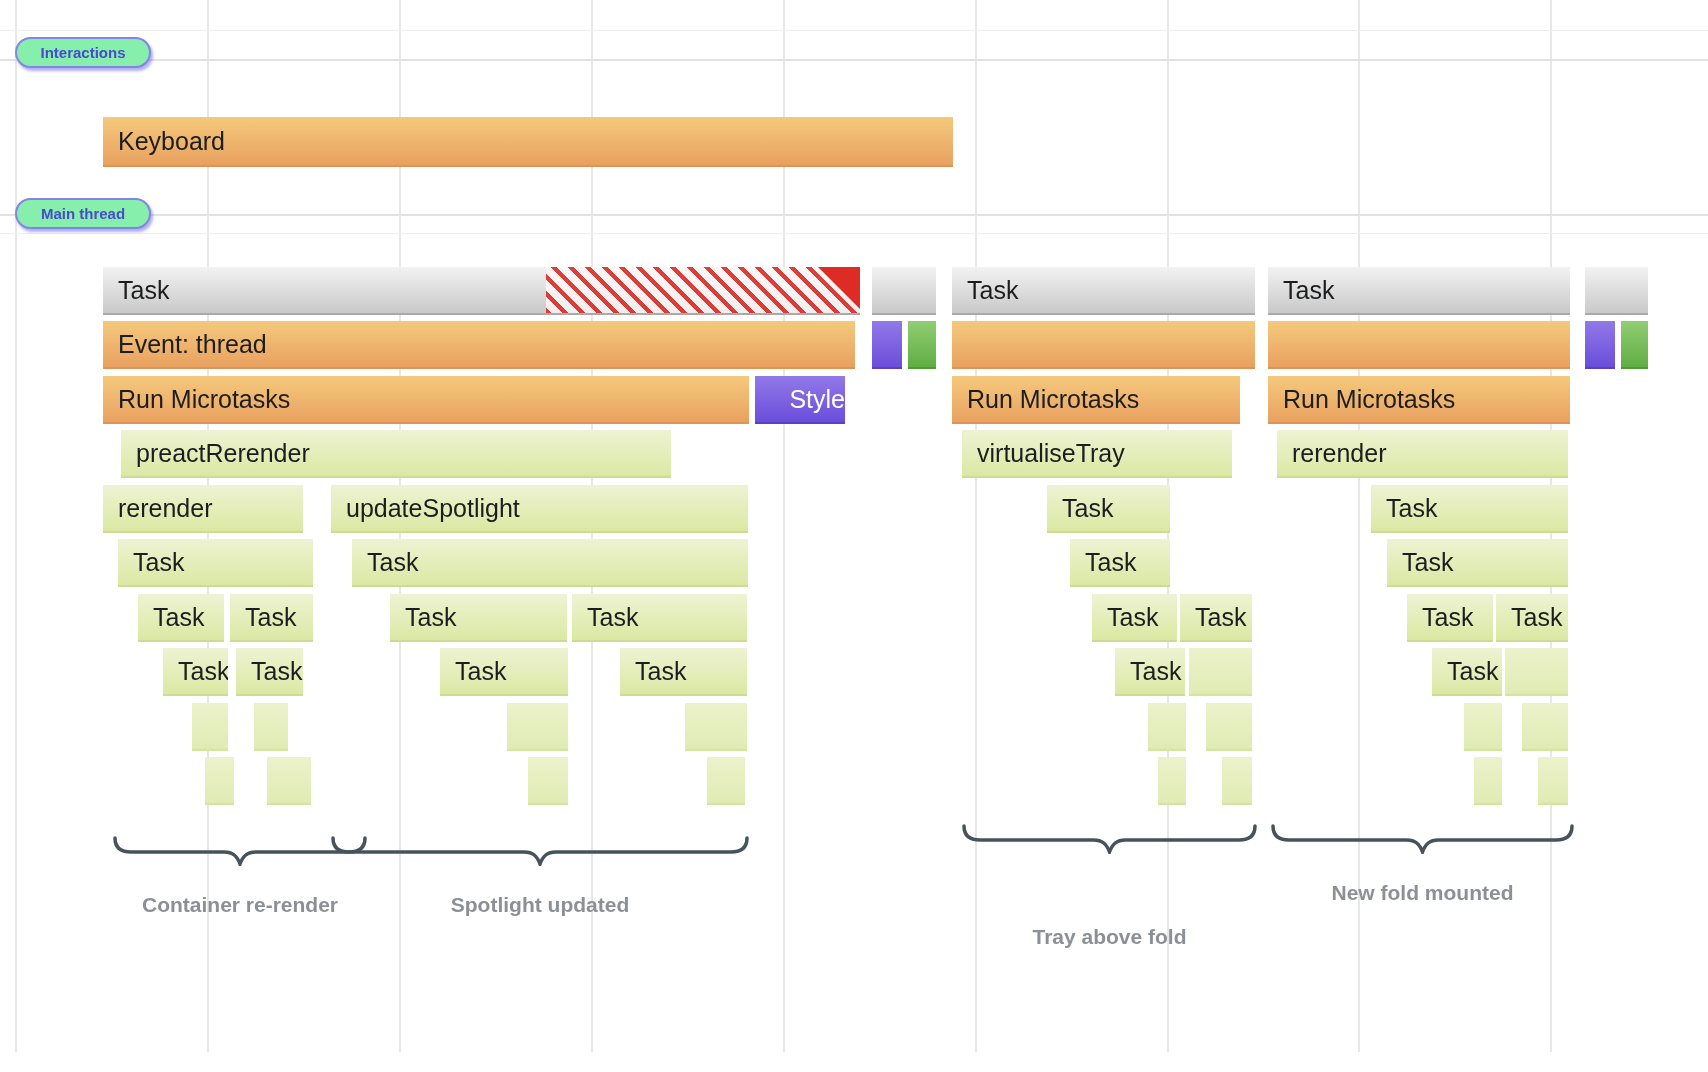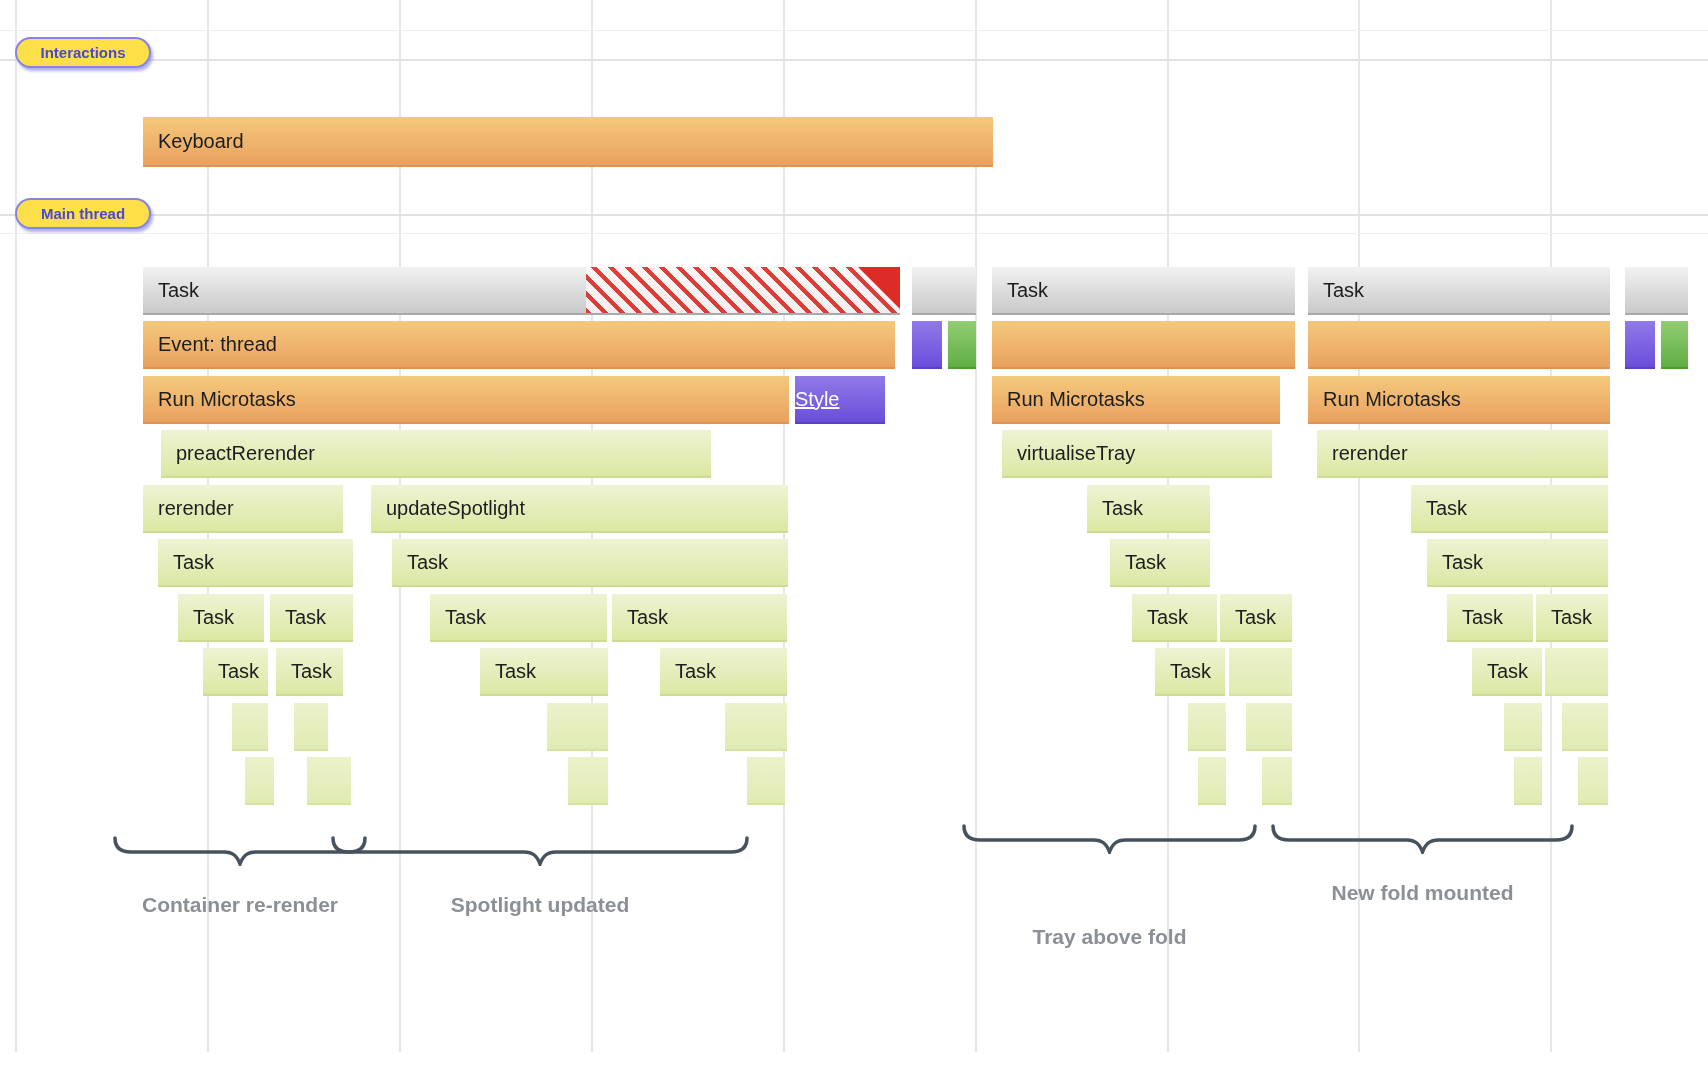--- a/index.html
+++ b/index.html
@@ -5,37 +5,37 @@
   html,body{margin:0;padding:0;background:#fff;}
   #stage{
     position:relative;width:1708px;height:1072px;background:#ffffff;overflow:hidden;
     font-family:"Liberation Sans", sans-serif;
   }
   .vline{position:absolute;top:0;width:2px;background:#e7e7e7;}
   .hline{position:absolute;left:0;width:1708px;height:2px;background:#e2e2e2;}
   .hline.faint{height:1px;background:#eeeeee;}
   .pill{
     position:absolute;width:136px;height:31px;border-radius:16px;
-    background:#fde047;border:2px solid #8583e6;
+    background:#86efac;border:2px solid #8583e6;
     box-shadow:2px 3px 3px rgba(110,110,225,.55);
     display:flex;align-items:center;justify-content:center;
     color:#4a49cf;font-size:15px;font-weight:bold;box-sizing:border-box;
   }
   .bar{
     position:absolute;height:48px;box-sizing:border-box;
-    font-size:20px;color:#1c1d1f;white-space:nowrap;overflow:hidden;
-    display:flex;align-items:center;margin-left:40px;
+    font-size:25px;color:#1c1d1f;white-space:nowrap;overflow:hidden;
+    display:flex;align-items:center;
   }
   .bar .lbl{padding-left:15px;}
   .bar.gray{background:linear-gradient(#f2f2f2,#c9c9c9);border-bottom:2px solid #a9a9a9;}
   .bar.orange{background:linear-gradient(#f4c97c,#e9a160);border-bottom:2px solid #de9455;}
   .bar.script{background:linear-gradient(#eef3d3,#dbe8a3);border-bottom:2px solid #cddc94;}
   .bar.script2{background:linear-gradient(#ecf2cb,#e0ebb3);border-bottom:2px solid #d5e3a0;}
   .bar.purple{background:linear-gradient(#9179e8,#6a4edb);border-bottom:2px solid #5a40c6;color:#ffffff;}
-  .bar.purple .lbl{padding-left:0;width:100%;text-align:left;text-decoration:underline;}
+  .bar.purple .lbl{padding-left:16px;width:100%;text-align:right;}
   .bar.green{background:linear-gradient(#92cd74,#60ae43);border-bottom:2px solid #4f9c37;}
   .hatch{
     position:absolute;top:0;bottom:0;
     background:repeating-linear-gradient(45deg,
       rgba(221,44,38,.90) 0px, rgba(221,44,38,.90) 4px,
       rgba(255,248,248,.78) 4px, rgba(255,248,248,.78) 12px);
   }
   .redcorner{
     position:absolute;top:0;right:0;width:42px;height:42px;
     background:#dd2c26;clip-path:polygon(0 0,100% 0,100% 100%);

